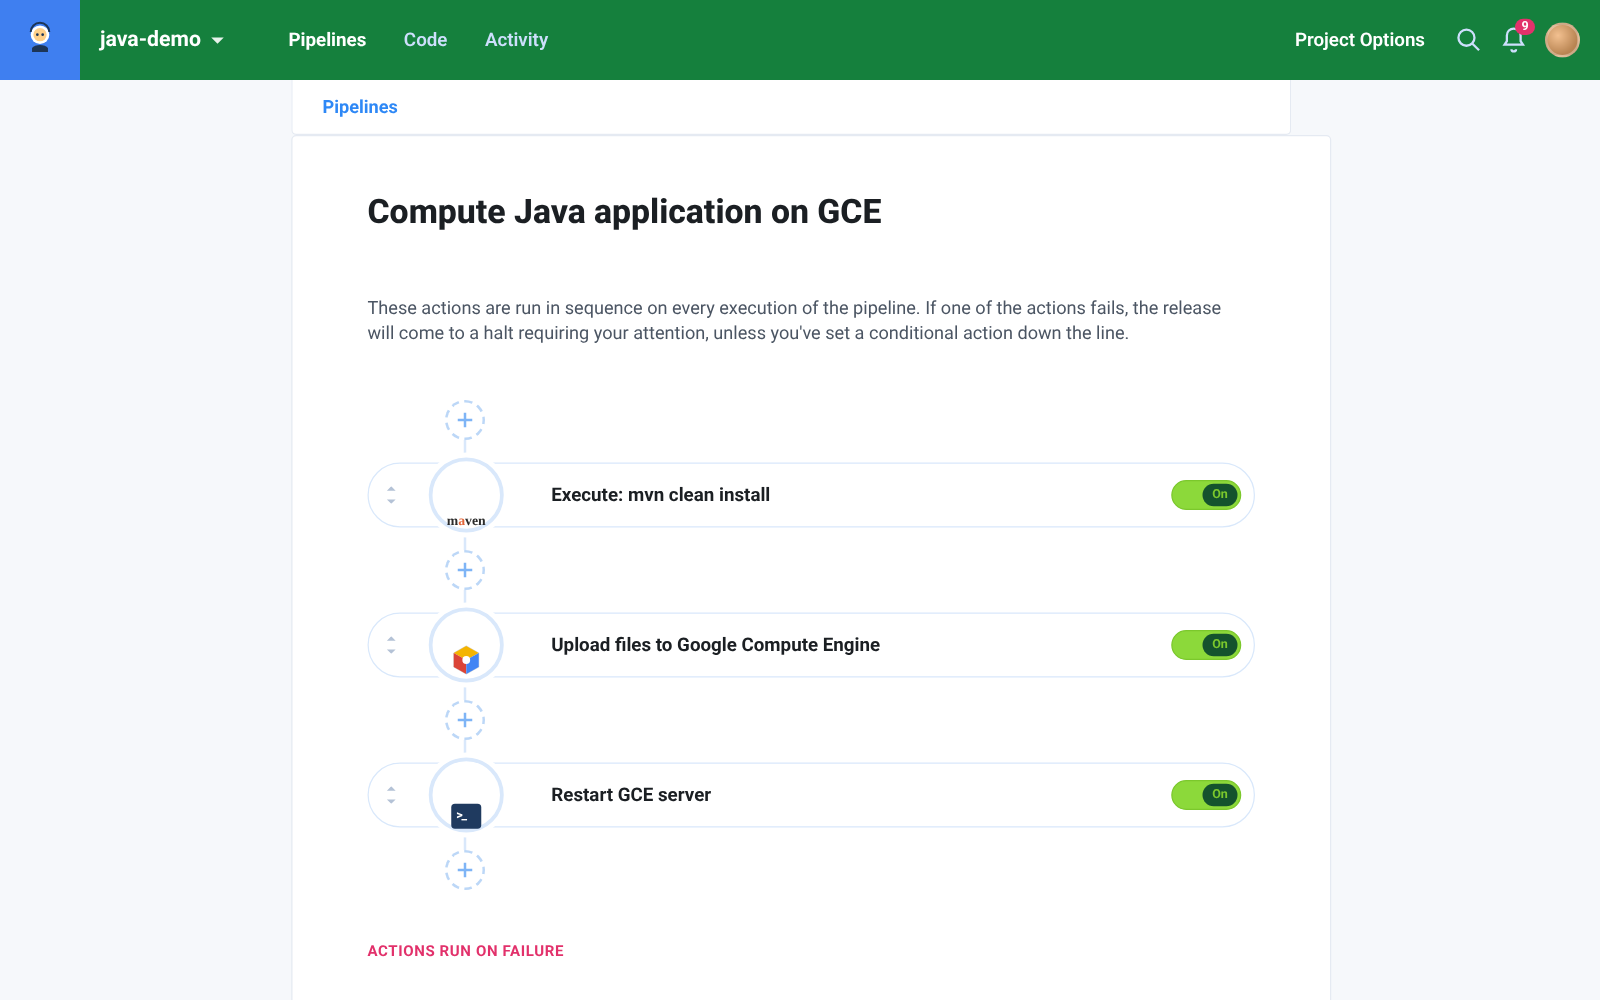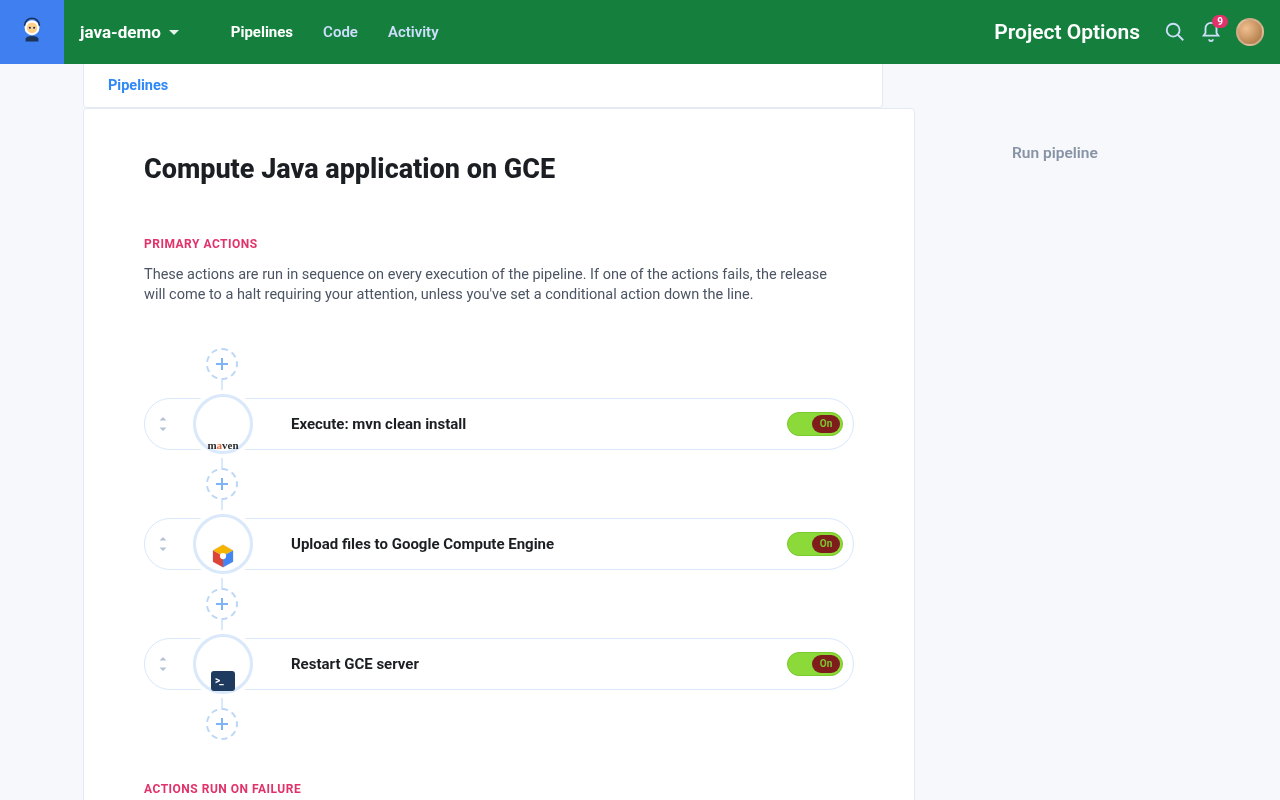--- a/index.html
+++ b/index.html
@@ -48,21 +48,21 @@
 .nav {
   display: flex;
   gap: 30px;
   margin-left: 52px;
   font-size: 15px;
 }
 .nav-item { cursor: pointer; font-weight: 600; color: #cddffc;}
 .nav-item.active { color: #fff; font-weight: 700; }
 .header-spacer { flex: 1; }
 .project-options {
-  font-size: 21px;
+  font-size: 15px;
   font-weight: 600;
   color: #fff;
   margin-right: 24px;
   cursor: pointer;
 }
 .header-icons { display: flex; align-items: center; gap: 14px; margin-right: 16px; }
 .icon-btn { position: relative; cursor: pointer; display:flex; align-items:center; justify-content:center; }
 .icon-btn svg { width: 22px; height: 22px; stroke: #cddffc; }
 .badge {
   position: absolute;
@@ -223,21 +223,21 @@
   border-radius: 12px;
   background: #8cd93a;
   border: 1px solid #7bc82c;
   position: relative;
   cursor: pointer;
 }
 .toggle-knob {
   position:absolute;
   right: 2px; top: 2px;
   width: 28px; height: 18px;
-  background:#7f1d1d;
+  background:#14532d;
   border-radius: 10px;
   display:flex; align-items:center; justify-content:center;
   font-size: 10px;
   font-weight:700;
   color:#7bc82c;
 }
 
 
 .maven-text { font-family: Georgia, serif; font-size:11px; font-weight:700; color:#2b2b2b;}
 .maven-text .a { color:#e2663a;}
@@ -300,21 +300,20 @@
 <div class="page">
   <div class="main-col">
     <div class="content-wrap">
       <div class="tabbar">
         <div class="tab">Pipelines</div>
       </div>
 
       <div class="card">
         <h1 class="page-title">Compute Java application on GCE</h1>
 
-        <div class="section-label">PRIMARY ACTIONS</div>
         <div class="section-desc">These actions are run in sequence on every execution of the pipeline. If one of the actions fails, the release will come to a halt requiring your attention, unless you've set a conditional action down the line.</div>
 
         <div class="actions">
 
           <div class="add-node">
             <svg viewBox="0 0 12 12">
                 <rect x="5" y="0" width="2" height="12"></rect>
                 <rect x="0" y="5" width="12" height="2"></rect>
               </svg>
           </div>
@@ -402,16 +401,13 @@
         </div>
 
         <div class="section2">
           <div class="section-label">ACTIONS RUN ON FAILURE</div>
 
         </div>
       </div>
     </div>
   </div>
 
-  <div class="side-col">
-    <div class="side-link">Run pipeline</div>
-  </div>
 </div>
 
 </body></html>

